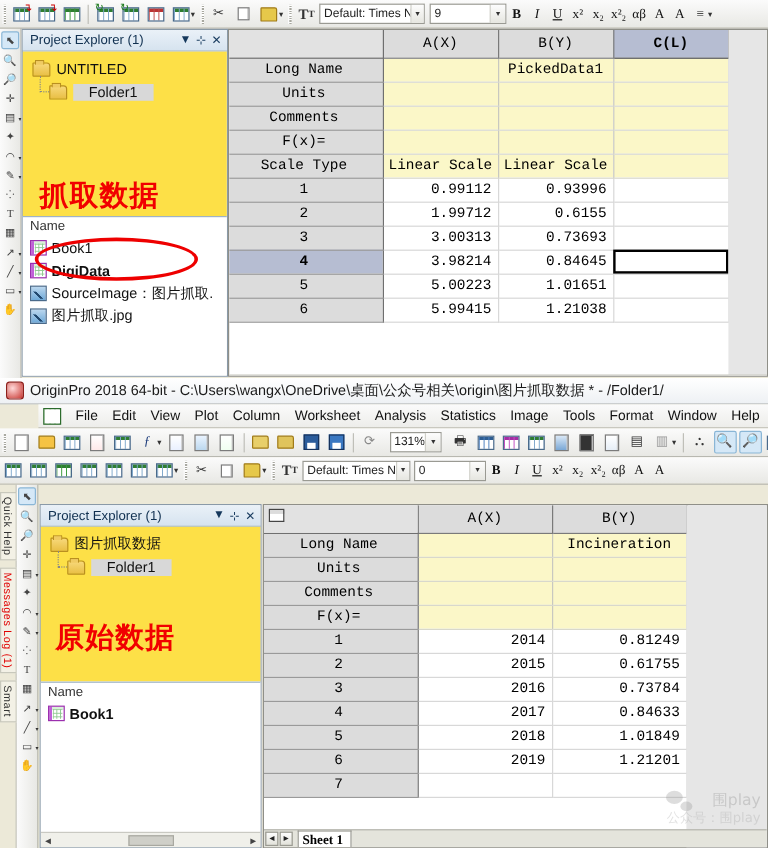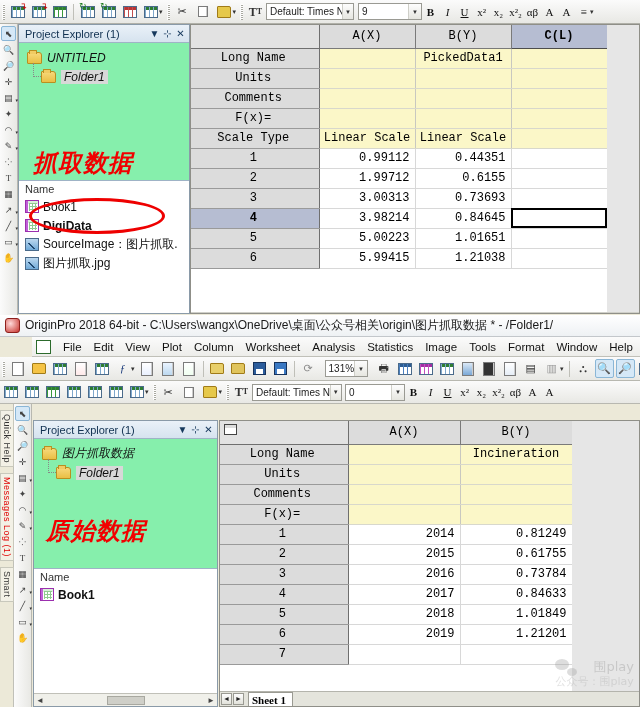--- a/index.html
+++ b/index.html
@@ -112,38 +112,38 @@
     display:flex; flex-direction:column;
   }
   .pe-title {
     height:18px; background:linear-gradient(#eaf1f8,#d6e3ef);
     border-bottom:1px solid #9fb3c6;
     display:flex; align-items:center; padding:0 2px 0 6px;
     font-size:11px; color:#103050;
   }
   .pe-title .t { flex:1; }
   .pe-title .ic { width:13px; text-align:center; font-size:10px; color:#15385c; cursor:default; }
-  .pe-tree { flex:1; background:#86efac; position:relative; padding:5px 0 0 8px; overflow:hidden;font-style:italic; }
+  .pe-tree { flex:1; background:#fde047; position:relative; padding:5px 0 0 8px; overflow:hidden; }
   .tnode { display:flex; align-items:center; font-size:12px; color:#111; height:19px; }
   .tnode .fi {
     width:15px;height:12px;margin-right:5px;flex:0 0 auto;
     background:linear-gradient(#f7d87a,#e9bf45);
     border:1px solid #b98f20; border-radius:1px 3px 1px 1px;
     position:relative;
   }
   .tnode .fi::before{
     content:""; position:absolute; left:1px; top:-3px; width:6px;height:3px;
     background:#f0cb63; border:1px solid #b98f20; border-bottom:none; border-radius:1px 1px 0 0;
   }
   .tnode.child { margin-left:14px; position:relative; }
   .tnode.child::before {
     content:""; position:absolute; left:-8px; top:-4px; width:7px; height:13px;
     border-left:1px dotted #888; border-bottom:1px dotted #888;
   }
-  .tnode.sel .lbl { background:#d8d8d8; padding:0 3px; }
+  .tnode.sel .lbl { background:#d8d8d8; padding:0 13px; }
   .redlabel {
     position:absolute; color:#f10000; font-weight:bold;
     font-family:"DejaVu Sans", sans-serif; letter-spacing:1px;
   }
   .pe-list { border-top:1px solid #9fb3c6; background:#fff; position:relative; }
   .pe-list .hdr { font-size:11px; color:#333; padding:2px 0 2px 6px; }
   .li { display:flex; align-items:center; font-size:12px; color:#111; height:19px; padding-left:6px; }
   .li .wbicon {
     width:14px;height:13px;margin-right:4px;flex:0 0 auto;border:1px solid #9b2fae;
     background:
@@ -449,21 +449,21 @@
         <tr>
           <td class="rowhdr">Scale Type</td>
           <td class="metacell">Linear Scale</td>
           <td class="metacell">Linear Scale</td>
           <td class="metacell"></td>
         </tr>
 
         <tr>
           <td class="rowhdr">1</td>
           <td class="datacell">0.99112</td>
-          <td class="datacell">0.44351</td>
+          <td class="datacell">0.93996</td>
           <td class="datacell"></td>
         </tr>
         <tr>
           <td class="rowhdr">2</td>
           <td class="datacell">1.99712</td>
           <td class="datacell">0.6155</td>
           <td class="datacell"></td>
         </tr>
         <tr>
           <td class="rowhdr">3</td>

